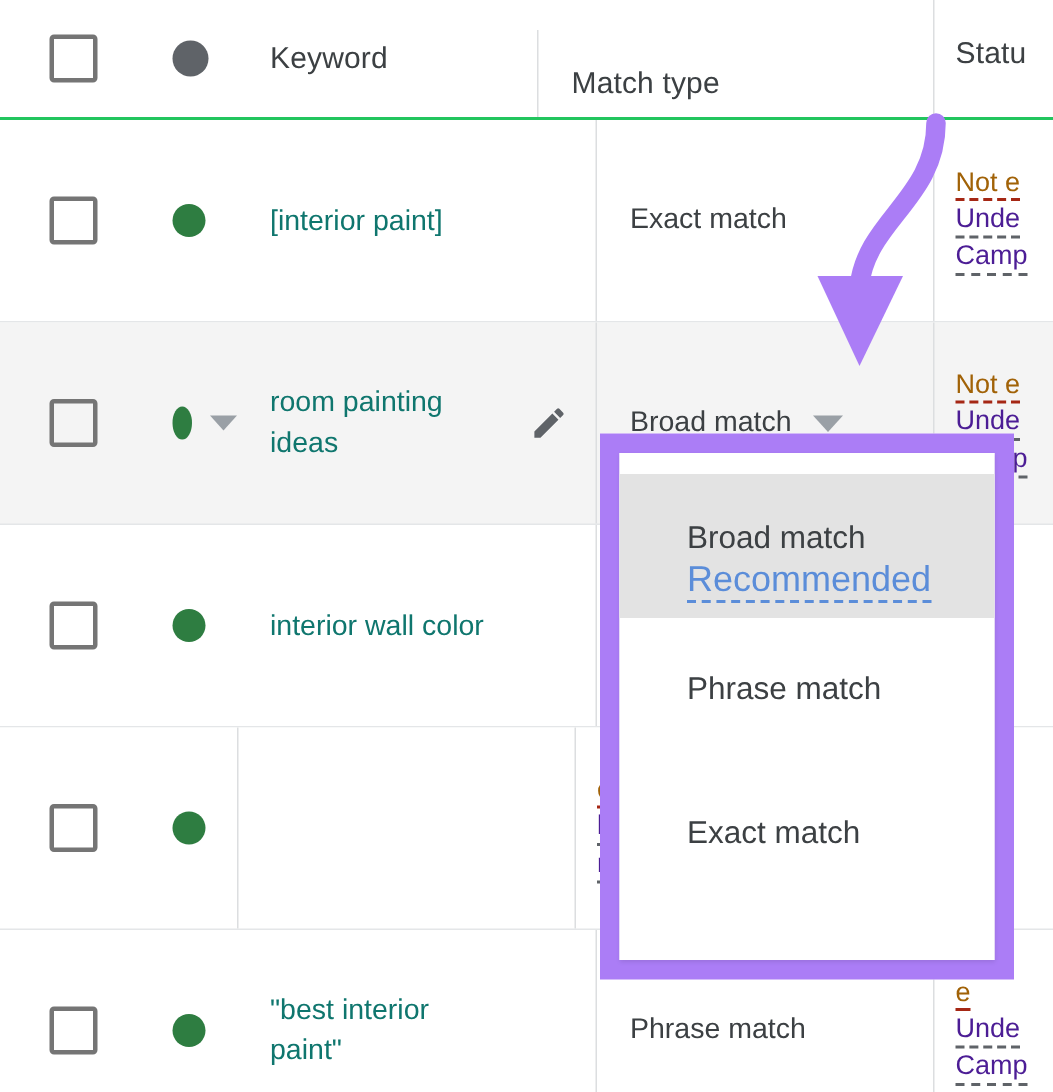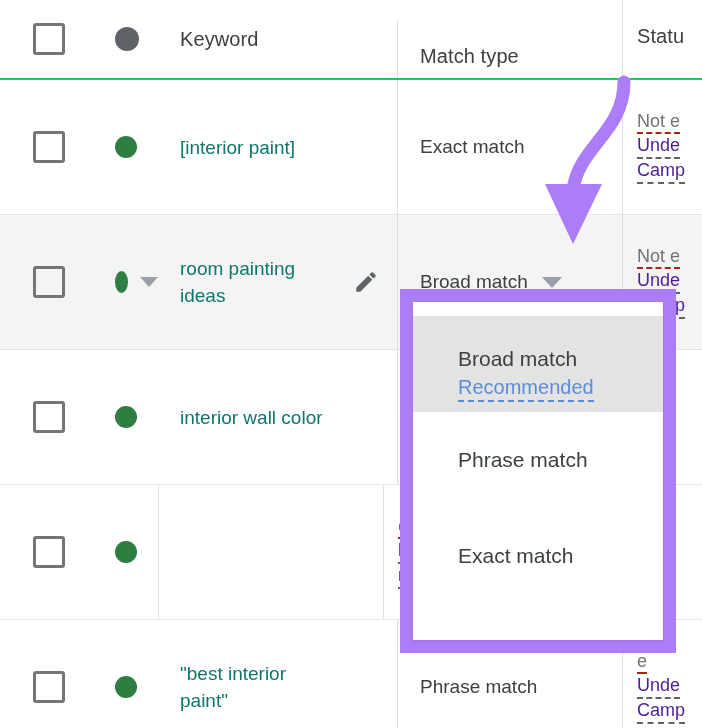--- a/index.html
+++ b/index.html
@@ -22,21 +22,21 @@
   .c-check { width:98px; flex:0 0 98px; display:flex; align-items:center; justify-content:center; }
   .c-dot   { width:60px; flex:0 0 60px; display:flex; align-items:center; justify-content:flex-start; padding-left:17px; position:relative;}
   .c-kw    { flex:1 1 auto; display:flex; align-items:center; position:relative; padding-right:10px;}
   .c-match { width:225px; flex:0 0 225px; display:flex; align-items:center; padding-left:22px;
              border-left:1px solid #dcdee0; position:relative; }
   .c-status{ width:80px; flex:0 0 80px; display:flex; align-items:center; padding-left:14px;
              border-left:1px solid #dcdee0; overflow:hidden; }
 
   .row.header .c-check { align-items:center; }
   .row.header .c-match { align-items:flex-start; padding-top:25px; flex-direction:column;margin-top:20px; }
-  .row.header .c-status{ align-items:flex-start; padding-top:25px; }
+  .row.header .c-status{ align-items:flex-start; padding-top:25px;margin-left:39px; }
 
   
   .checkbox { width:32px; height:32px; border:3px solid #757575; border-radius:3px; background:transparent; }
 
   
   .dot { width:22px; height:22px; border-radius:50%; display:inline-block; }
   .dot.gray  { background:#5f6368; width:24px; height:24px; }
   .dot.green { background:#2e7d41; }
 
   
@@ -52,40 +52,40 @@
 
   
   .pencil { position:absolute; right:18px; top:50%; transform:translateY(-50%); width:26px; height:26px; }
 
   
   .mt-caret { width:0;height:0;border-left:10px solid transparent;border-right:10px solid transparent;
               border-top:11px solid #9aa0a6; margin-left:14px; }
 
   
   .st-wrap { white-space:nowrap; }
-  .st-red  { font-size:18px; color:#737373; border-bottom:2px dashed #a52714; display:inline-block; line-height:22px;}
+  .st-red  { font-size:18px; color:#a16207; border-bottom:2px dashed #a52714; display:inline-block; line-height:22px;}
   .st-gray { font-size:18px; color:#4c1d95; border-bottom:2px dashed #5f6368; display:inline-block; line-height:23px;}
 
   
   .annot-arrow { position:absolute; left:540px; top:72px; width:130px; height:180px; pointer-events:none; }
 
   .annot-box {
     position:absolute; left:400px; top:289px; width:276px; height:364px;
     border:13px solid #ab7df6; background:#ffffff; z-index:30;
   }
 
   
   .menu { position:absolute; left:413px; top:302px; width:250px; height:338px; background:#fff; z-index:31;
           box-shadow:0 1px 3px rgba(0,0,0,.10); }
   .menu-item { padding:0 0 0 45px; display:flex; flex-direction:column; justify-content:center; }
   .mi-1 { height:96px; padding-top:18px; background:#e3e3e3; }
   .mi-2 { height:96px; }
   .mi-3 { height:96px; }
   .mi-label { font-size:21px; color:#3c4043; line-height:30px; }
-  .mi-sub { font-size:20px; color:#5b8dd9; border-bottom:2px dashed #5b8dd9; display:inline-block;
+  .mi-sub { font-size:24px; color:#5b8dd9; border-bottom:2px dashed #5b8dd9; display:inline-block;
             line-height:26px; align-self:flex-start; }
   .menu-spacer-top { height:14px; }
 </style>
 </head>
 <body>
 
 <div id="root">
 
   <div class="table">
 

